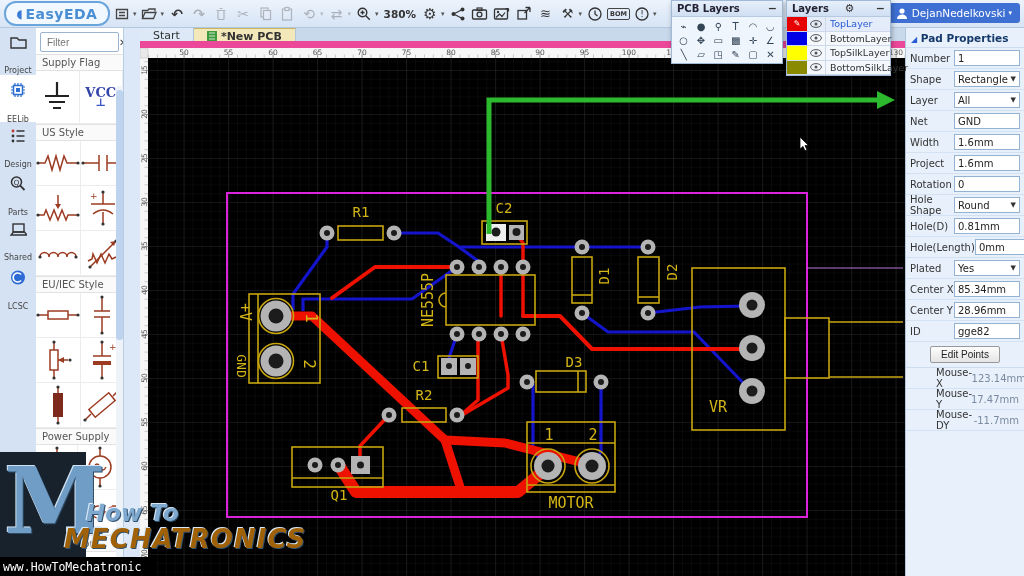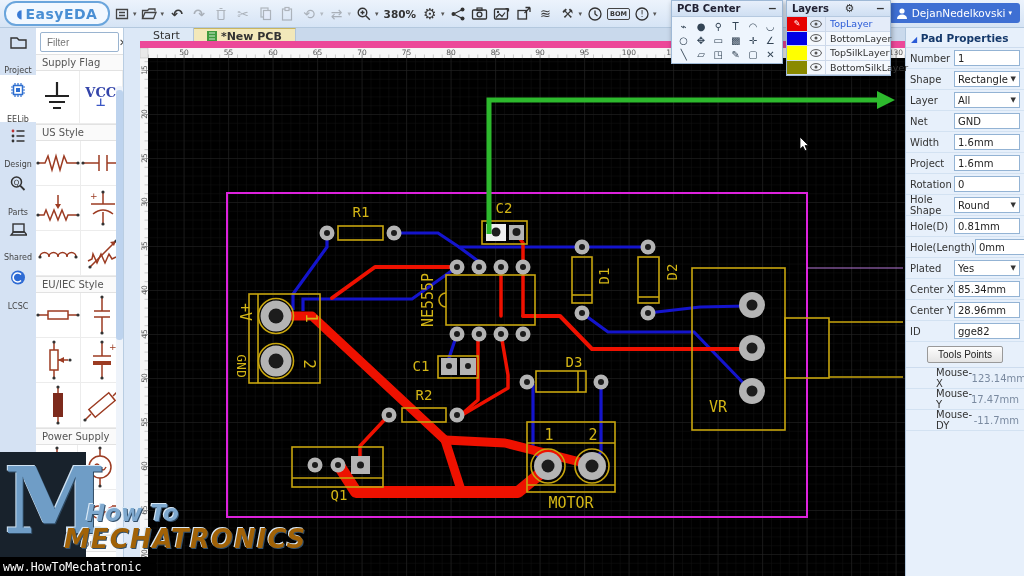--- a/index.html
+++ b/index.html
@@ -834,21 +834,21 @@
       </div>
 
       <div class="prow">
         <span class="plabel">ID</span>
         <span class="pval">
           <span>gge82</span>
 
         </span>
       </div>
     </div>
-  <div class="editrow"><button class="editbtn">Tools Points</button></div>
+  <div class="editrow"><button class="editbtn">Edit Points</button></div>
   <div>
 
       <div class="mrow">
         <span class="mlabel">Mouse-X</span>
         <span class="mval">123.14mm</span>
       </div>
 
       <div class="mrow">
         <span class="mlabel">Mouse-Y</span>
         <span class="mval">17.47mm</span>
@@ -857,21 +857,21 @@
 
       <div class="mrow">
         <span class="mlabel">Mouse-DY</span>
         <span class="mval">-11.7mm</span>
       </div>
     </div>
 </div>
 
 <div class="fpanel pcbtools">
   <div class="fp-header">
-    <span>PCB Center</span>
+    <span>PCB Layers</span>
     <span class="fp-min">−</span>
   </div>
   <div class="toolgrid">
 
   <div class="toolcell">⌁</div>
       <div class="toolcell">●</div>
       <div class="toolcell">⚲</div>
       <div class="toolcell">T</div>
       <div class="toolcell">◠</div>
       <div class="toolcell">◡</div>

